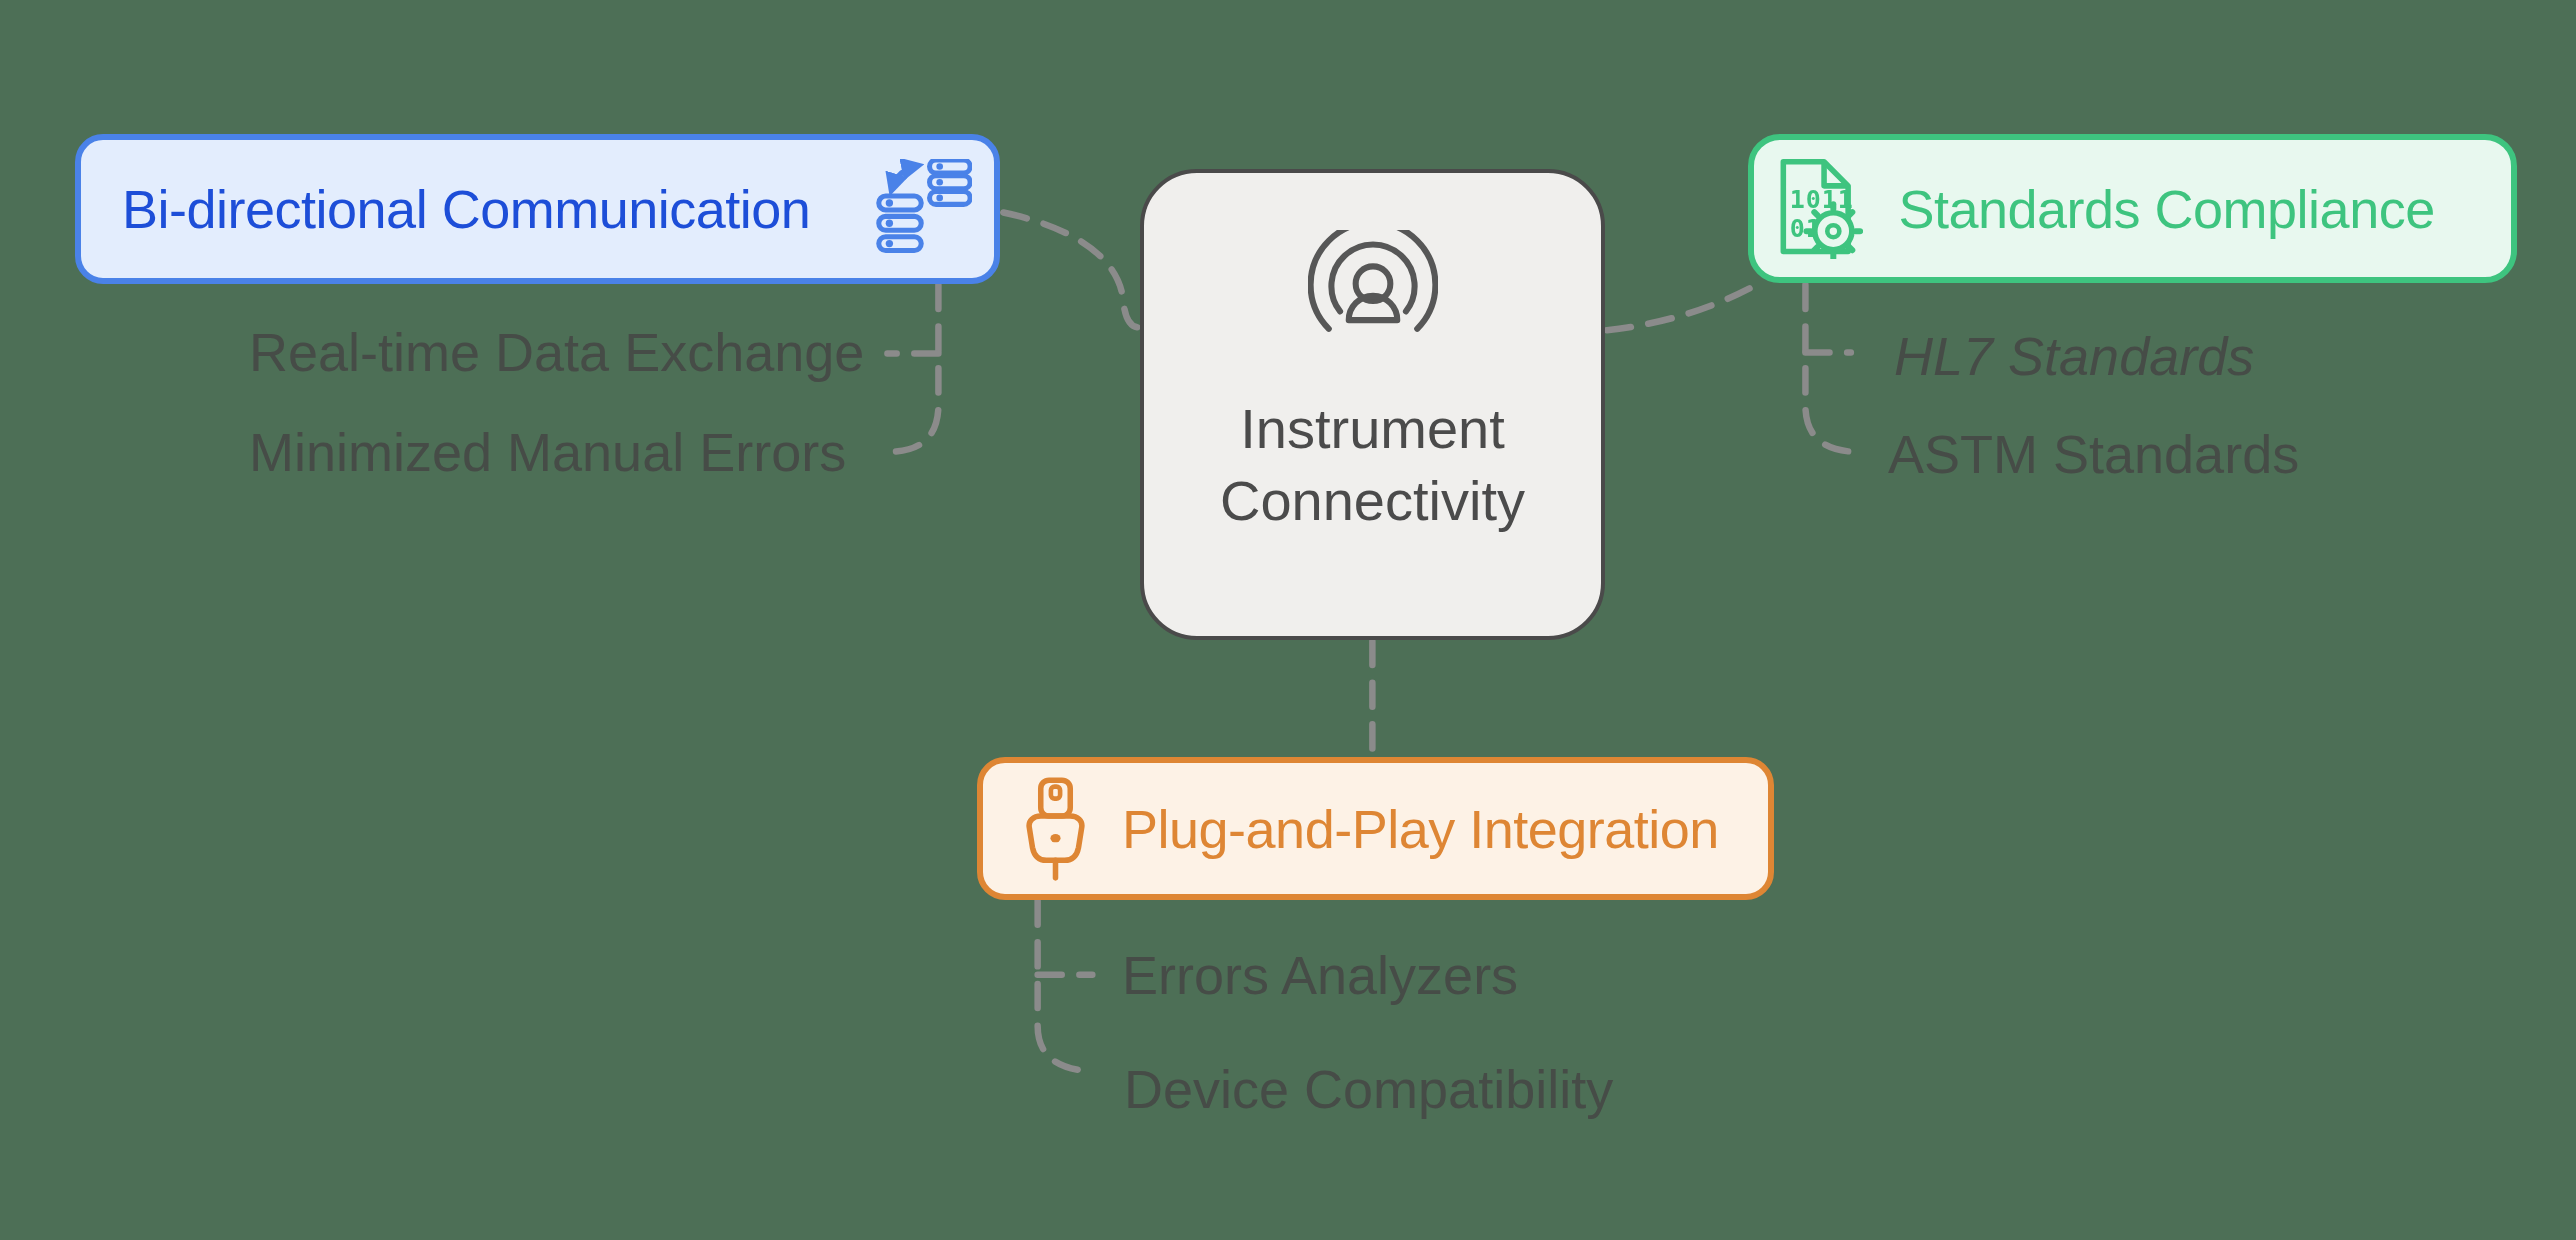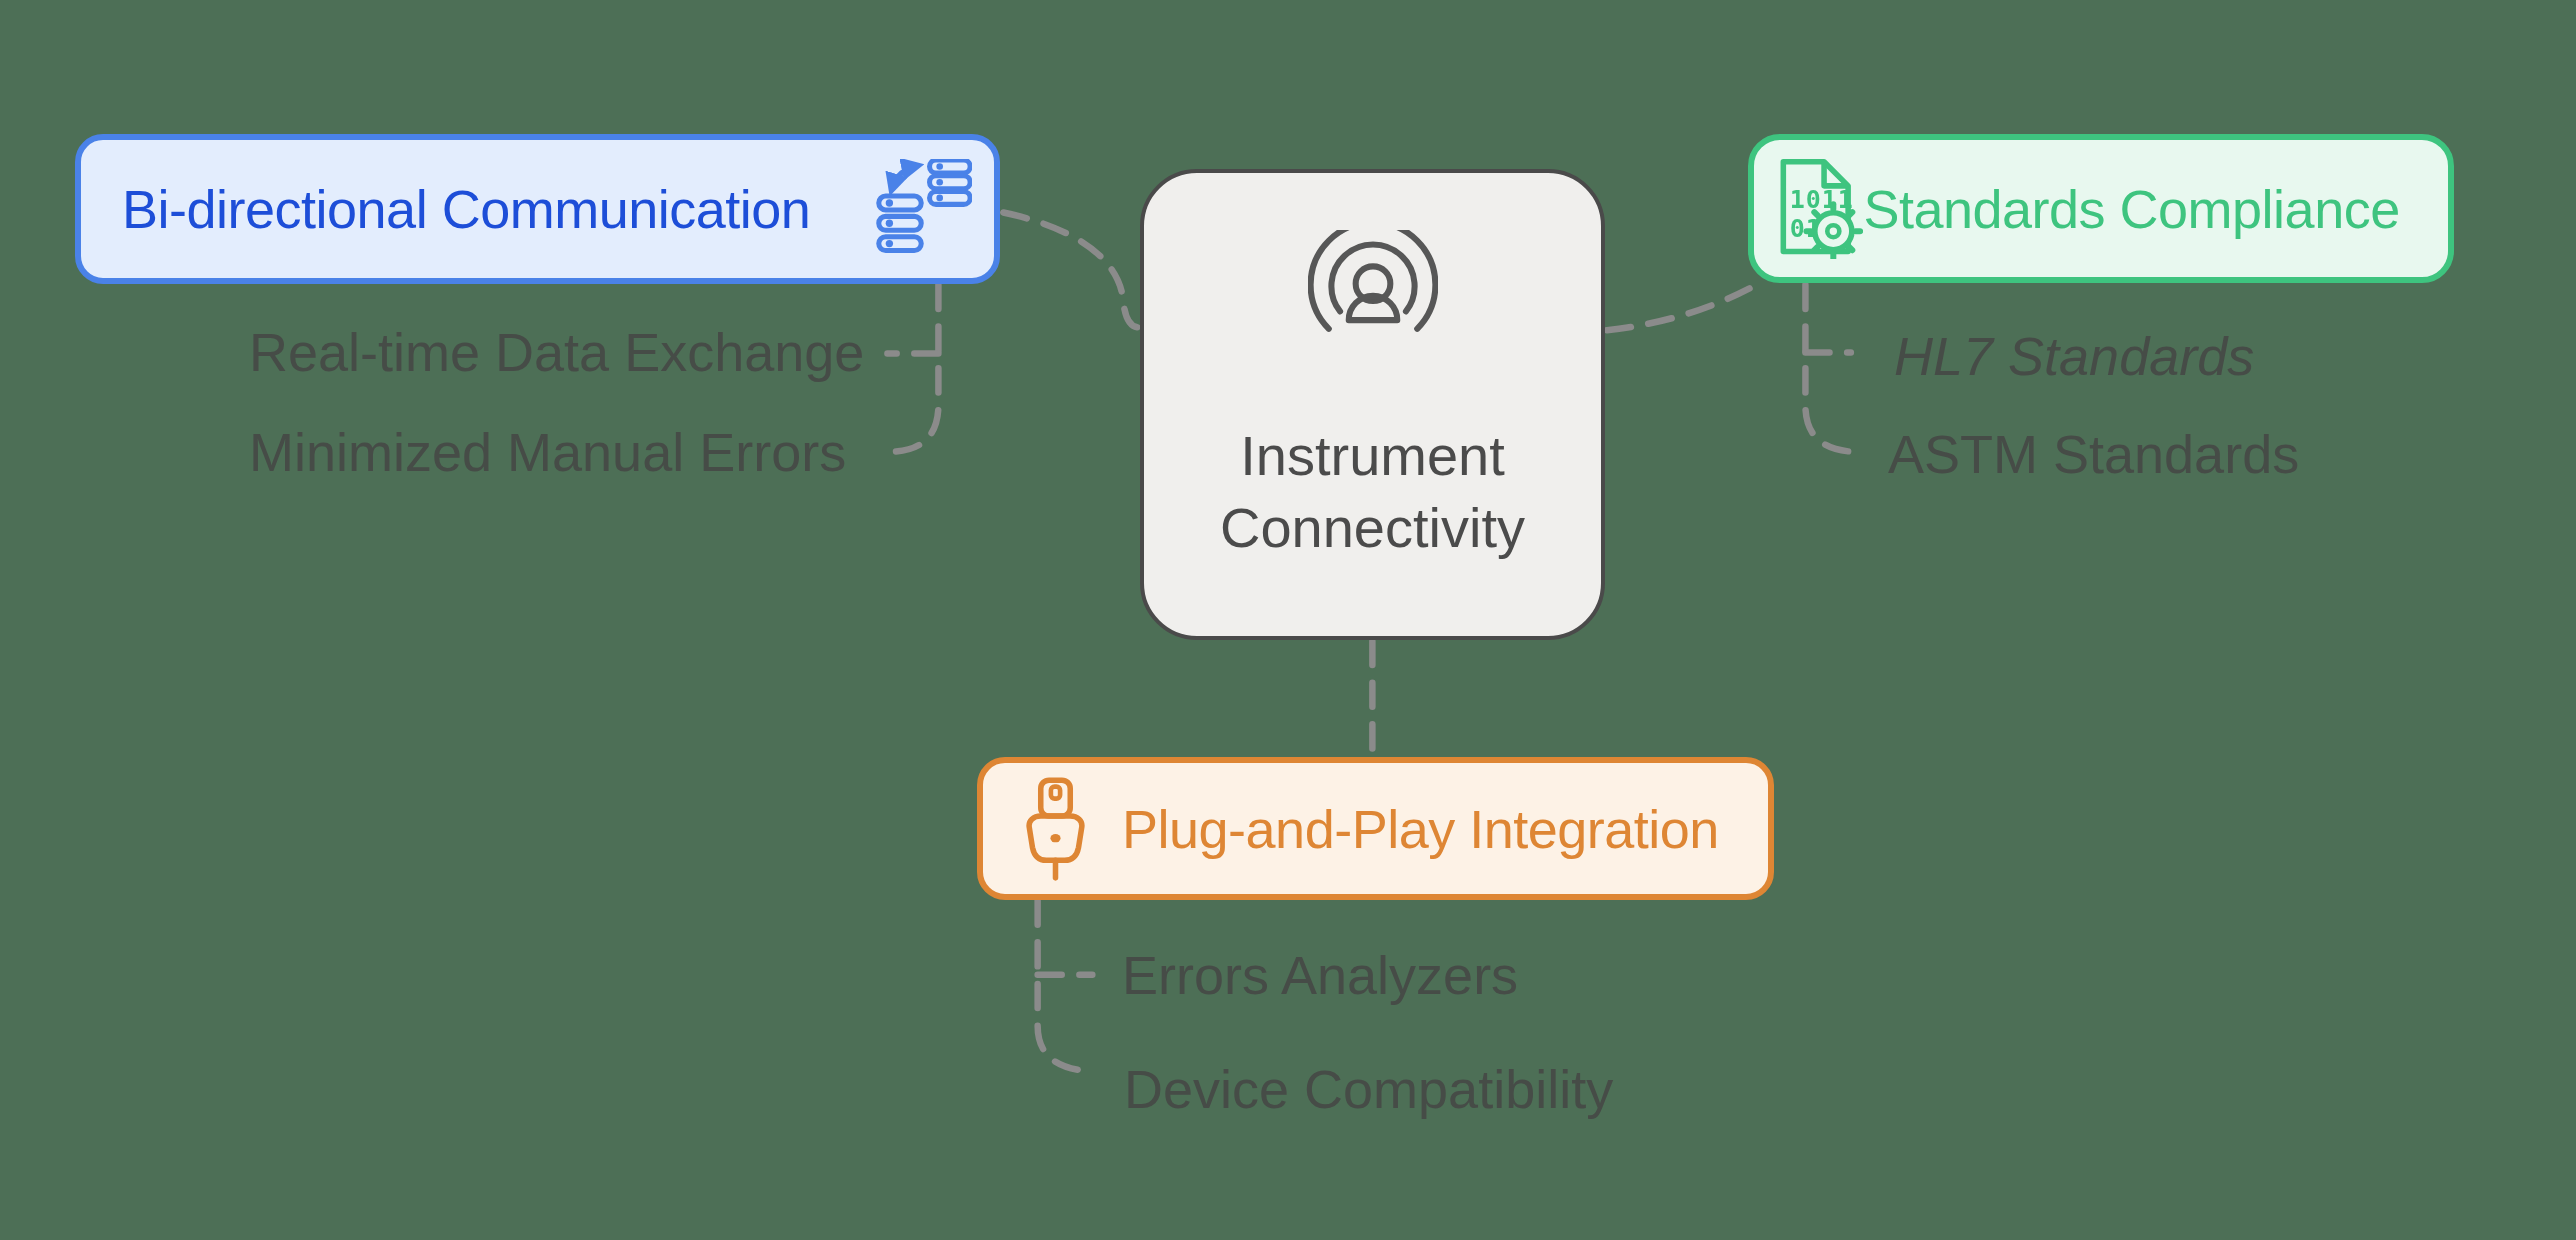--- a/index.html
+++ b/index.html
@@ -8,29 +8,29 @@
   svg.connectors{position:absolute;left:0;top:0;}
   .connectors path{fill:none;stroke:#8b8b8b;stroke-width:7;stroke-linecap:round;
                    stroke-dasharray:26 19;}
   .node{position:absolute;display:flex;align-items:center;box-sizing:border-box;
         white-space:nowrap;}
   .node .label{font-size:54px;letter-spacing:-0.5px;}
   .node-blue{left:75px;top:134px;width:925px;height:150px;background:#e3edfd;
              border:6.5px solid #4a82e8;border-radius:28px;justify-content:space-between;
              padding:0 22px 0 41px;}
   .node-blue .label{color:#1d4ed8;}
-  .node-green{left:1748px;top:134px;width:706px;height:149px;background:#e8f8ef;
-              border:6.5px solid #3ec47f;border-radius:32px;padding:0 0 0 20.4px;}
+  .node-green{left:1748px;top:134px;width:769px;height:149px;background:#e8f8ef;
+              border:6.5px solid #3ec47f;border-radius:32px;padding:0 0 0 20.4px;gap:35px;}
   .node-green .label{color:#3ec47f;}
   .node-orange{left:977px;top:757px;width:797px;height:143px;background:#fdf2e6;
                border:6.5px solid #de8634;border-radius:28px;padding:0 0 0 43px;gap:37px;align-items:center;}
   .node-orange .label{color:#de8634;}
   .center-node{position:absolute;left:1140px;top:169px;width:465px;height:471px;
                background:#f0efed;border:4.6px solid #4a4a4a;border-radius:57px;
-               box-sizing:border-box;display:flex;flex-direction:column;align-items:center;gap:27px;}
+               box-sizing:border-box;display:flex;flex-direction:column;align-items:center;}
   .center-node .icon-wrap{margin-top:57px;}
   .center-title{margin-top:33px;font-size:56px;line-height:72px;color:#4b4b4b;
                 text-align:center;}
   .sub-label{position:absolute;font-size:54px;line-height:63px;color:#464c47;
              white-space:nowrap;}
   .icon{display:block;flex:0 0 auto;}
 </style>
 </head>
 <body>
 

